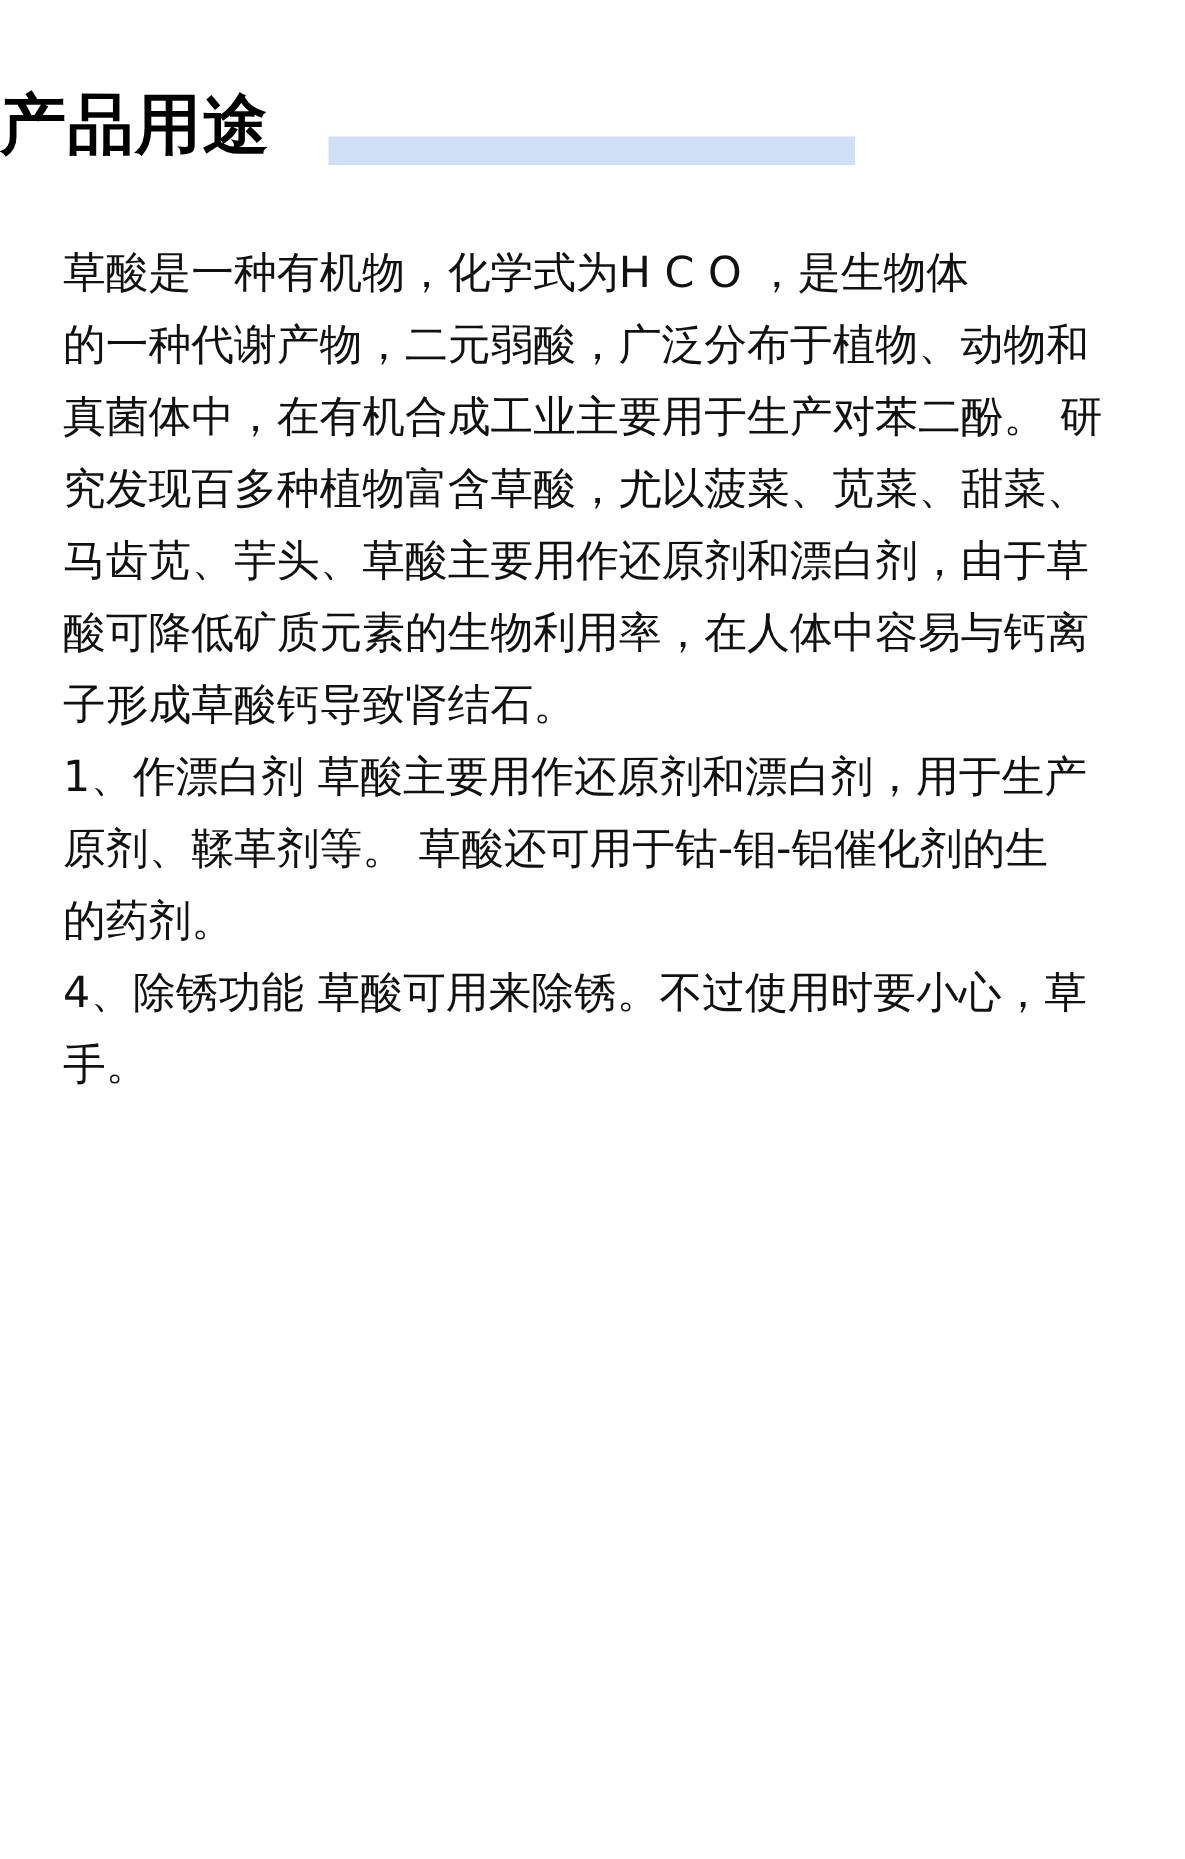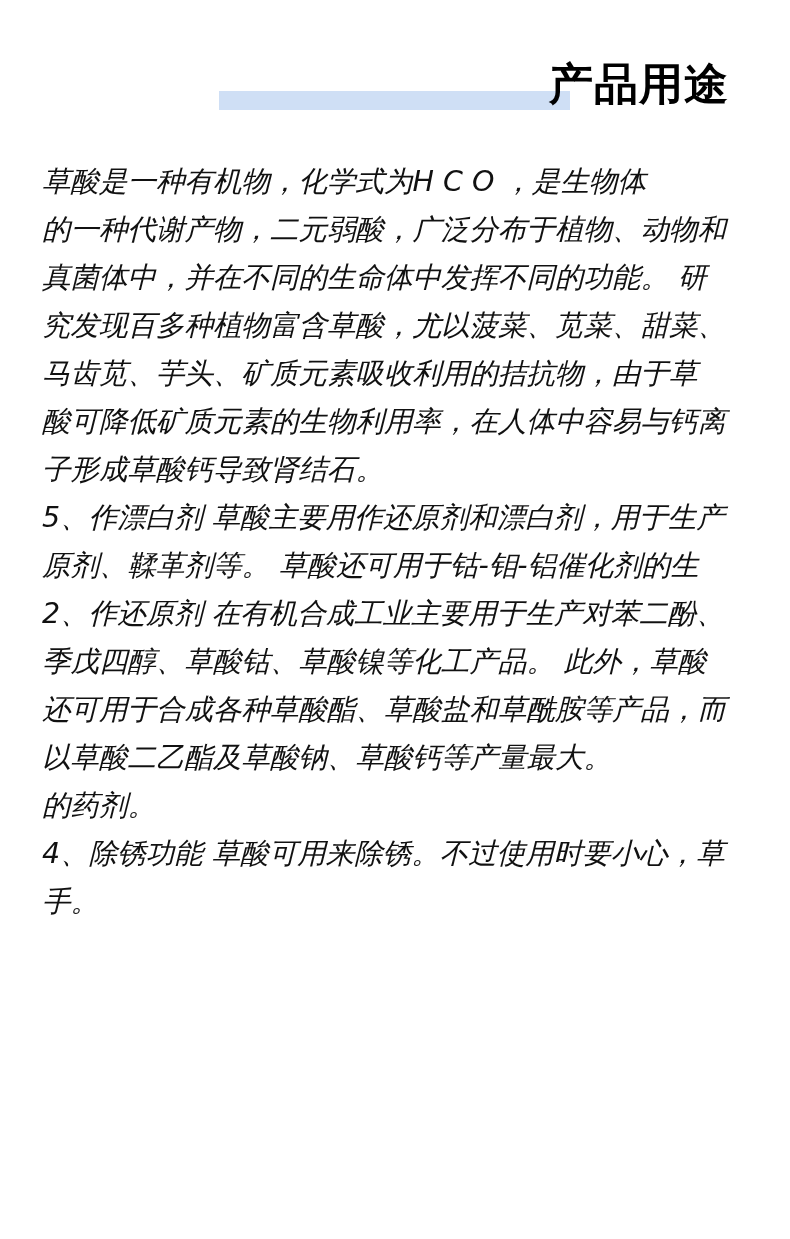--- a/index.html
+++ b/index.html
@@ -28,73 +28,66 @@
       top: 39px;
       width: 351px;
       height: 19px;
       background: #cfdff5;
     }
     .title-text {
       position: absolute;
       left: 0;
       top: 4px;
       width: 729px;
-      text-align: right;
+      text-align: left;
       font-size: 44px;
       font-weight: bold;
       line-height: 56px;
       letter-spacing: 1px;
       color: #000000;
     }
     .content {
       position: absolute;
       left: 42px;
       top: 158px;
       width: 722px;
       font-size: 28.5px;
       line-height: 48px;
       color: #111111;
-      font-style: italic;
     }
     .line {
       display: block;
       white-space: nowrap;
       height: 48px;
     }
   </style>
 </head>
 <body>
 
 <div class="title-wrap">
   <div class="title-bar"></div>
   <div class="title-text">产品用途</div>
 </div>
 
 <div class="content">
   <div>
     <span class="line">草酸是一种有机物，化学式为H  C  O  ，是生物体</span>
     <span class="line">的一种代谢产物，二元弱酸，广泛分布于植物、动物和</span>
-    <span class="line">真菌体中，并在不同的生命体中发挥不同的功能。 研</span>
+    <span class="line">真菌体中，在有机合成工业主要用于生产对苯二酚。 研</span>
     <span class="line">究发现百多种植物富含草酸，尤以菠菜、苋菜、甜菜、</span>
-    <span class="line">马齿苋、芋头、矿质元素吸收利用的拮抗物，由于草</span>
+    <span class="line">马齿苋、芋头、草酸主要用作还原剂和漂白剂，由于草</span>
     <span class="line">酸可降低矿质元素的生物利用率，在人体中容易与钙离</span>
     <span class="line">子形成草酸钙导致肾结石。</span>
   </div>
 
   <div>
-    <span class="line">5、作漂白剂 草酸主要用作还原剂和漂白剂，用于生产</span>
+    <span class="line">1、作漂白剂 草酸主要用作还原剂和漂白剂，用于生产</span>
     <span class="line">原剂、鞣革剂等。 草酸还可用于钴-钼-铝催化剂的生</span>
   </div>
 
-  <div>
-    <span class="line">2、作还原剂 在有机合成工业主要用于生产对苯二酚、</span>
-    <span class="line">季戊四醇、草酸钴、草酸镍等化工产品。 此外，草酸</span>
-    <span class="line">还可用于合成各种草酸酯、草酸盐和草酰胺等产品，而</span>
-    <span class="line">以草酸二乙酯及草酸钠、草酸钙等产量最大。</span>
-  </div>
 
   <div>
     <span class="line">的药剂。</span>
   </div>
 
   <div>
     <span class="line">4、除锈功能 草酸可用来除锈。不过使用时要小心，草</span>
     <span class="line">手。</span>
   </div>
 </div>

